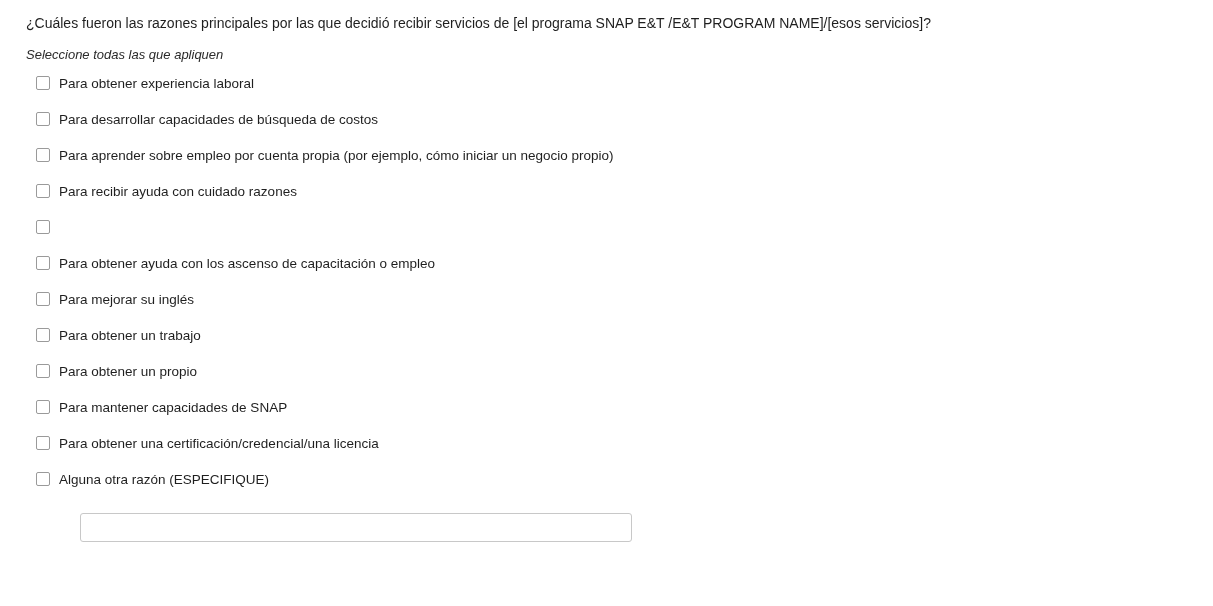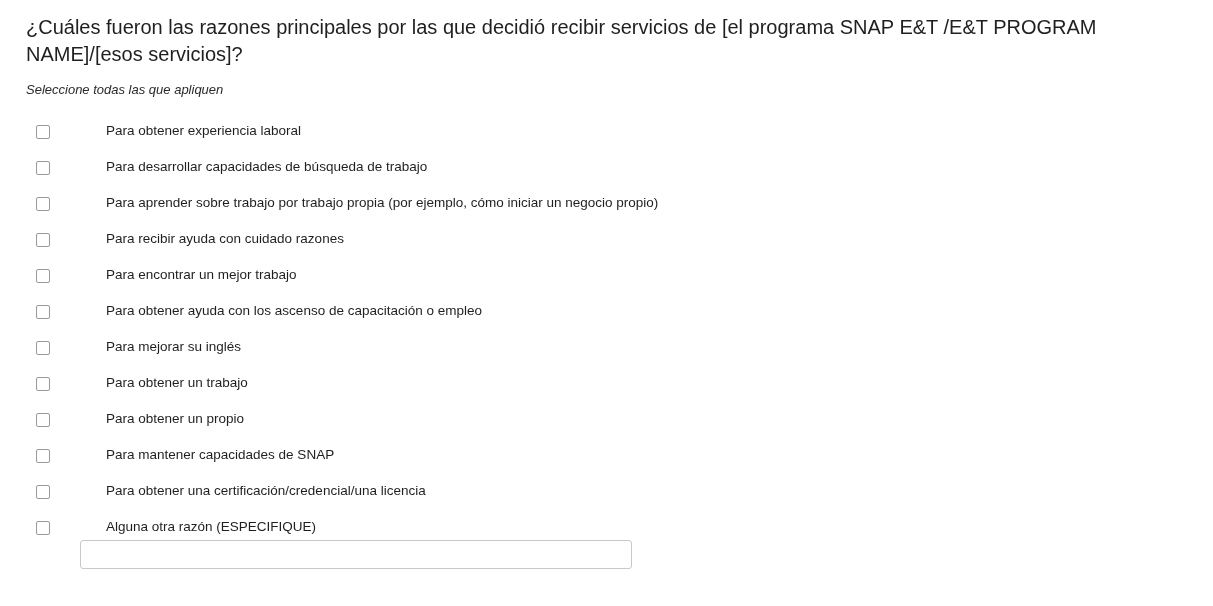--- a/index.html
+++ b/index.html
@@ -12,43 +12,42 @@
     height: 606px;
     font-family: "Liberation Sans", sans-serif;
     color: #1a1a1a;
     overflow: hidden;
   }
   .survey {
     padding: 14px 26px 0 26px;
     box-sizing: border-box;
   }
   .question {
-    font-size: 20px;
+    font-size: 14px;
     line-height: 1.35;
     color: #1f1f1f;
     margin-bottom: 14px;
     white-space: pre-wrap;
   }
   .instruction {
     font-size: 13px;
     font-style: italic;
     color: #2b2b2b;
-    margin: 0 0 6px 0;
+    margin: 0 0 14px 0;
   }
   .options {
     margin: 0;
     padding: 0;
     list-style: none;
   }
   .option-row {
     display: flex;
-    align-items: flex-end;
+    align-items: flex-start;
     height: 36px;
     padding-left: 10px;
-    gap: 47px;
   }
   .checkbox {
     width: 14px;
     height: 14px;
     border: 1px solid #9a9a9a;
     border-radius: 2px;
     background: #ffffff;
     box-sizing: border-box;
     flex: 0 0 auto;
     margin-right: 9px;
@@ -90,36 +89,35 @@
 
   <ul class="options">
 
     <li class="option-row">
       <span class="checkbox"></span>
       <span class="option-label">Para obtener experiencia laboral</span>
     </li>
 
     <li class="option-row">
       <span class="checkbox"></span>
-      <span class="option-label">Para desarrollar capacidades de búsqueda de trabajo</span>
+      <span class="option-label">Para desarrollar capacidades de búsqueda de costos</span>
     </li>
 
     <li class="option-row">
       <span class="checkbox"></span>
-      <span class="option-label"><span>Para aprender sobre trabajo por trabajo propia (</span><span class="ital">por ejemplo, cómo iniciar un negocio propio</span><span>)</span></span>
+      <span class="option-label"><span>Para aprender sobre empleo por cuenta propia (</span><span class="ital">por ejemplo, cómo iniciar un negocio propio</span><span>)</span></span>
     </li>
 
     <li class="option-row">
       <span class="checkbox"></span>
       <span class="option-label">Para recibir ayuda con cuidado razones</span>
     </li>
 
     <li class="option-row">
       <span class="checkbox"></span>
-      <span class="option-label">Para encontrar un mejor trabajo</span>
     </li>
 
     <li class="option-row">
       <span class="checkbox"></span>
       <span class="option-label">Para obtener ayuda con los ascenso de capacitación o empleo</span>
     </li>
 
     <li class="option-row">
       <span class="checkbox"></span>
       <span class="option-label">Para mejorar su inglés</span>

